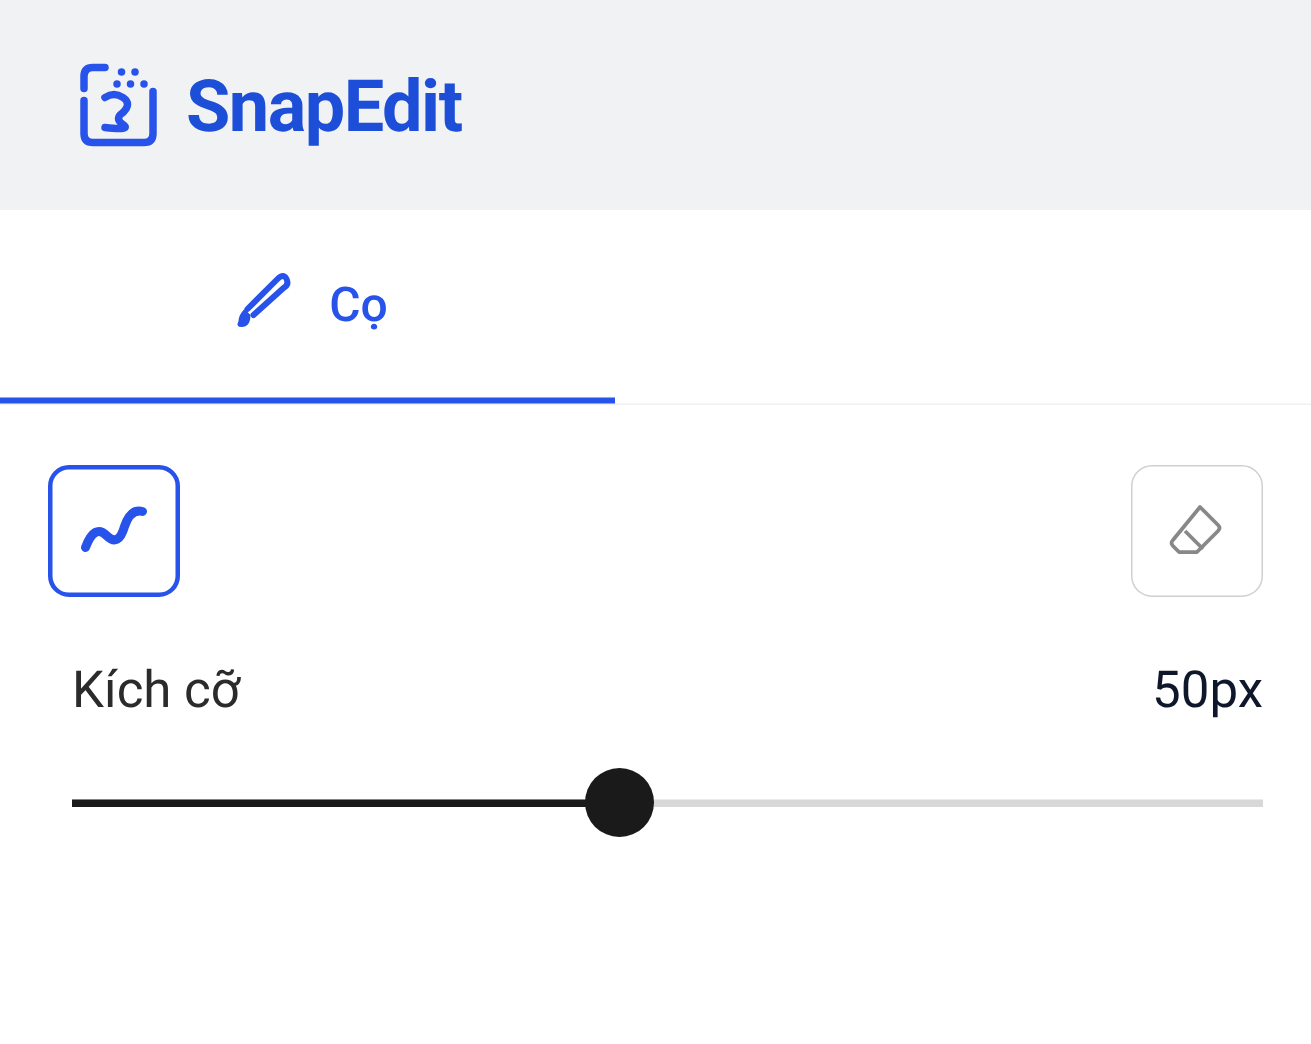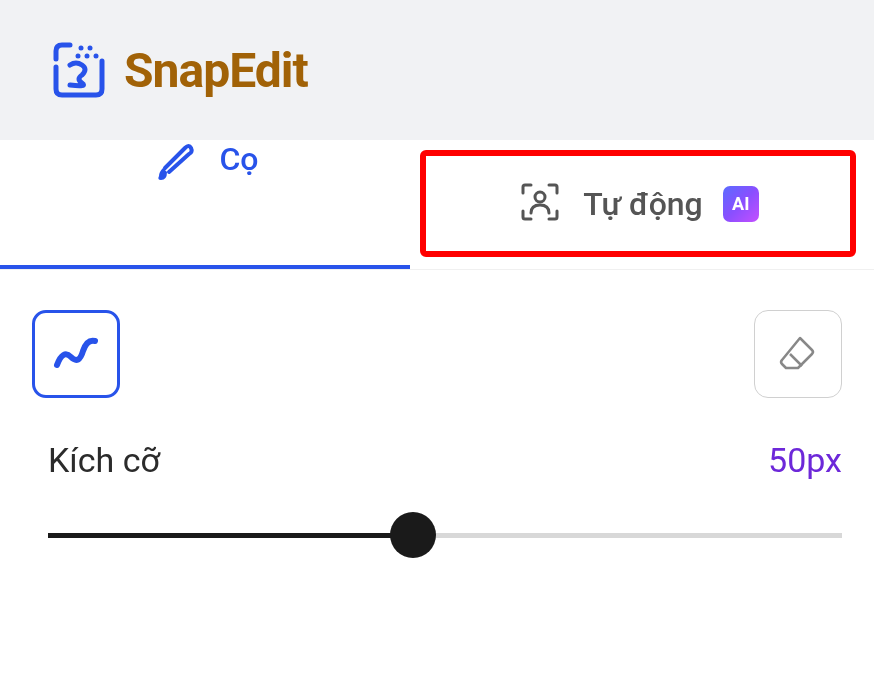--- a/index.html
+++ b/index.html
@@ -26,31 +26,32 @@
       align-items: center;
       gap: 14px;
     }
     .logo-icon {
       width: 62px;
       height: 62px;
     }
     .logo-text {
       font-size: 48px;
       font-weight: 700;
-      color: #a16207;
+      color: #1d4ed8;
       letter-spacing: -1px;
     }
     .tabs {
       display: flex;
       height: 130px;
       border-bottom: 1px solid #f0f0f0;
     }
     .tab-brush {
       width: 410px;
       display: flex;
+      align-items: center;
       justify-content: center;
       gap: 22px;
       border-bottom: 4px solid #2853ea;
       cursor: pointer;
     }
     .tab-brush-label {
       font-size: 32px;
       font-weight: 500;
       color: #2853ea;
     }
@@ -115,21 +116,21 @@
       margin-bottom: 30px;
     }
     .size-label-text {
       font-size: 34px;
       font-weight: 400;
       color: #2b2b2b;
     }
     .size-value {
       font-size: 34px;
       font-weight: 400;
-      color: #6d28d9;
+      color: #0f172a;
     }
     .slider-container {
       position: relative;
       height: 50px;
       display: flex;
       align-items: center;
     }
     .slider-track {
       width: 100%;
       height: 5px;
@@ -179,34 +180,20 @@
 <div class="tabs">
   <div class="tab-brush">
     <span>
       <svg width="46" height="46" viewBox="0 0 46 46">
         <path d="M 8 36 Q 6 40 10 40 Q 16 40 16 32 L 12 28 Q 8 32 8 36 Z" fill="#2853ea"></path>
         <path d="M 14 28 L 34 8 Q 38 4 40 8 Q 42 12 38 14 L 18 32" stroke="#2853ea" stroke-width="4" fill="none" stroke-linecap="round" stroke-linejoin="round"></path>
       </svg>
     </span>
     <span class="tab-brush-label">Cọ</span>
   </div>
-  <div class="tab-auto">
-    <span>
-      <svg width="46" height="46" viewBox="0 0 46 46">
-        <path d="M 6 14 L 6 8 Q 6 6 8 6 L 14 6" stroke="#555" stroke-width="3" fill="none" stroke-linecap="round"></path>
-        <path d="M 32 6 L 38 6 Q 40 6 40 8 L 40 14" stroke="#555" stroke-width="3" fill="none" stroke-linecap="round"></path>
-        <path d="M 40 32 L 40 38 Q 40 40 38 40 L 32 40" stroke="#555" stroke-width="3" fill="none" stroke-linecap="round"></path>
-        <path d="M 14 40 L 8 40 Q 6 40 6 38 L 6 32" stroke="#555" stroke-width="3" fill="none" stroke-linecap="round"></path>
-        <circle cx="23" cy="18" r="5" stroke="#555" stroke-width="3" fill="none"></circle>
-        <path d="M 14 34 Q 14 26 23 26 Q 32 26 32 34" stroke="#555" stroke-width="3" fill="none" stroke-linecap="round"></path>
-      </svg>
-    </span>
-    <span class="tab-auto-label">Tự động</span>
-    <span class="ai-badge">AI</span>
-  </div>
 </div>
 
 <div class="tools-row">
   <div class="tool-button draw">
     <span>
       <svg width="54" height="54" viewBox="0 0 54 54">
         <path d="M 8 40 Q 14 24 22 32 Q 30 40 34 26 Q 38 14 46 16" stroke="#2853ea" stroke-width="6" fill="none" stroke-linecap="round" stroke-linejoin="round"></path>
       </svg>
     </span>
   </div>

